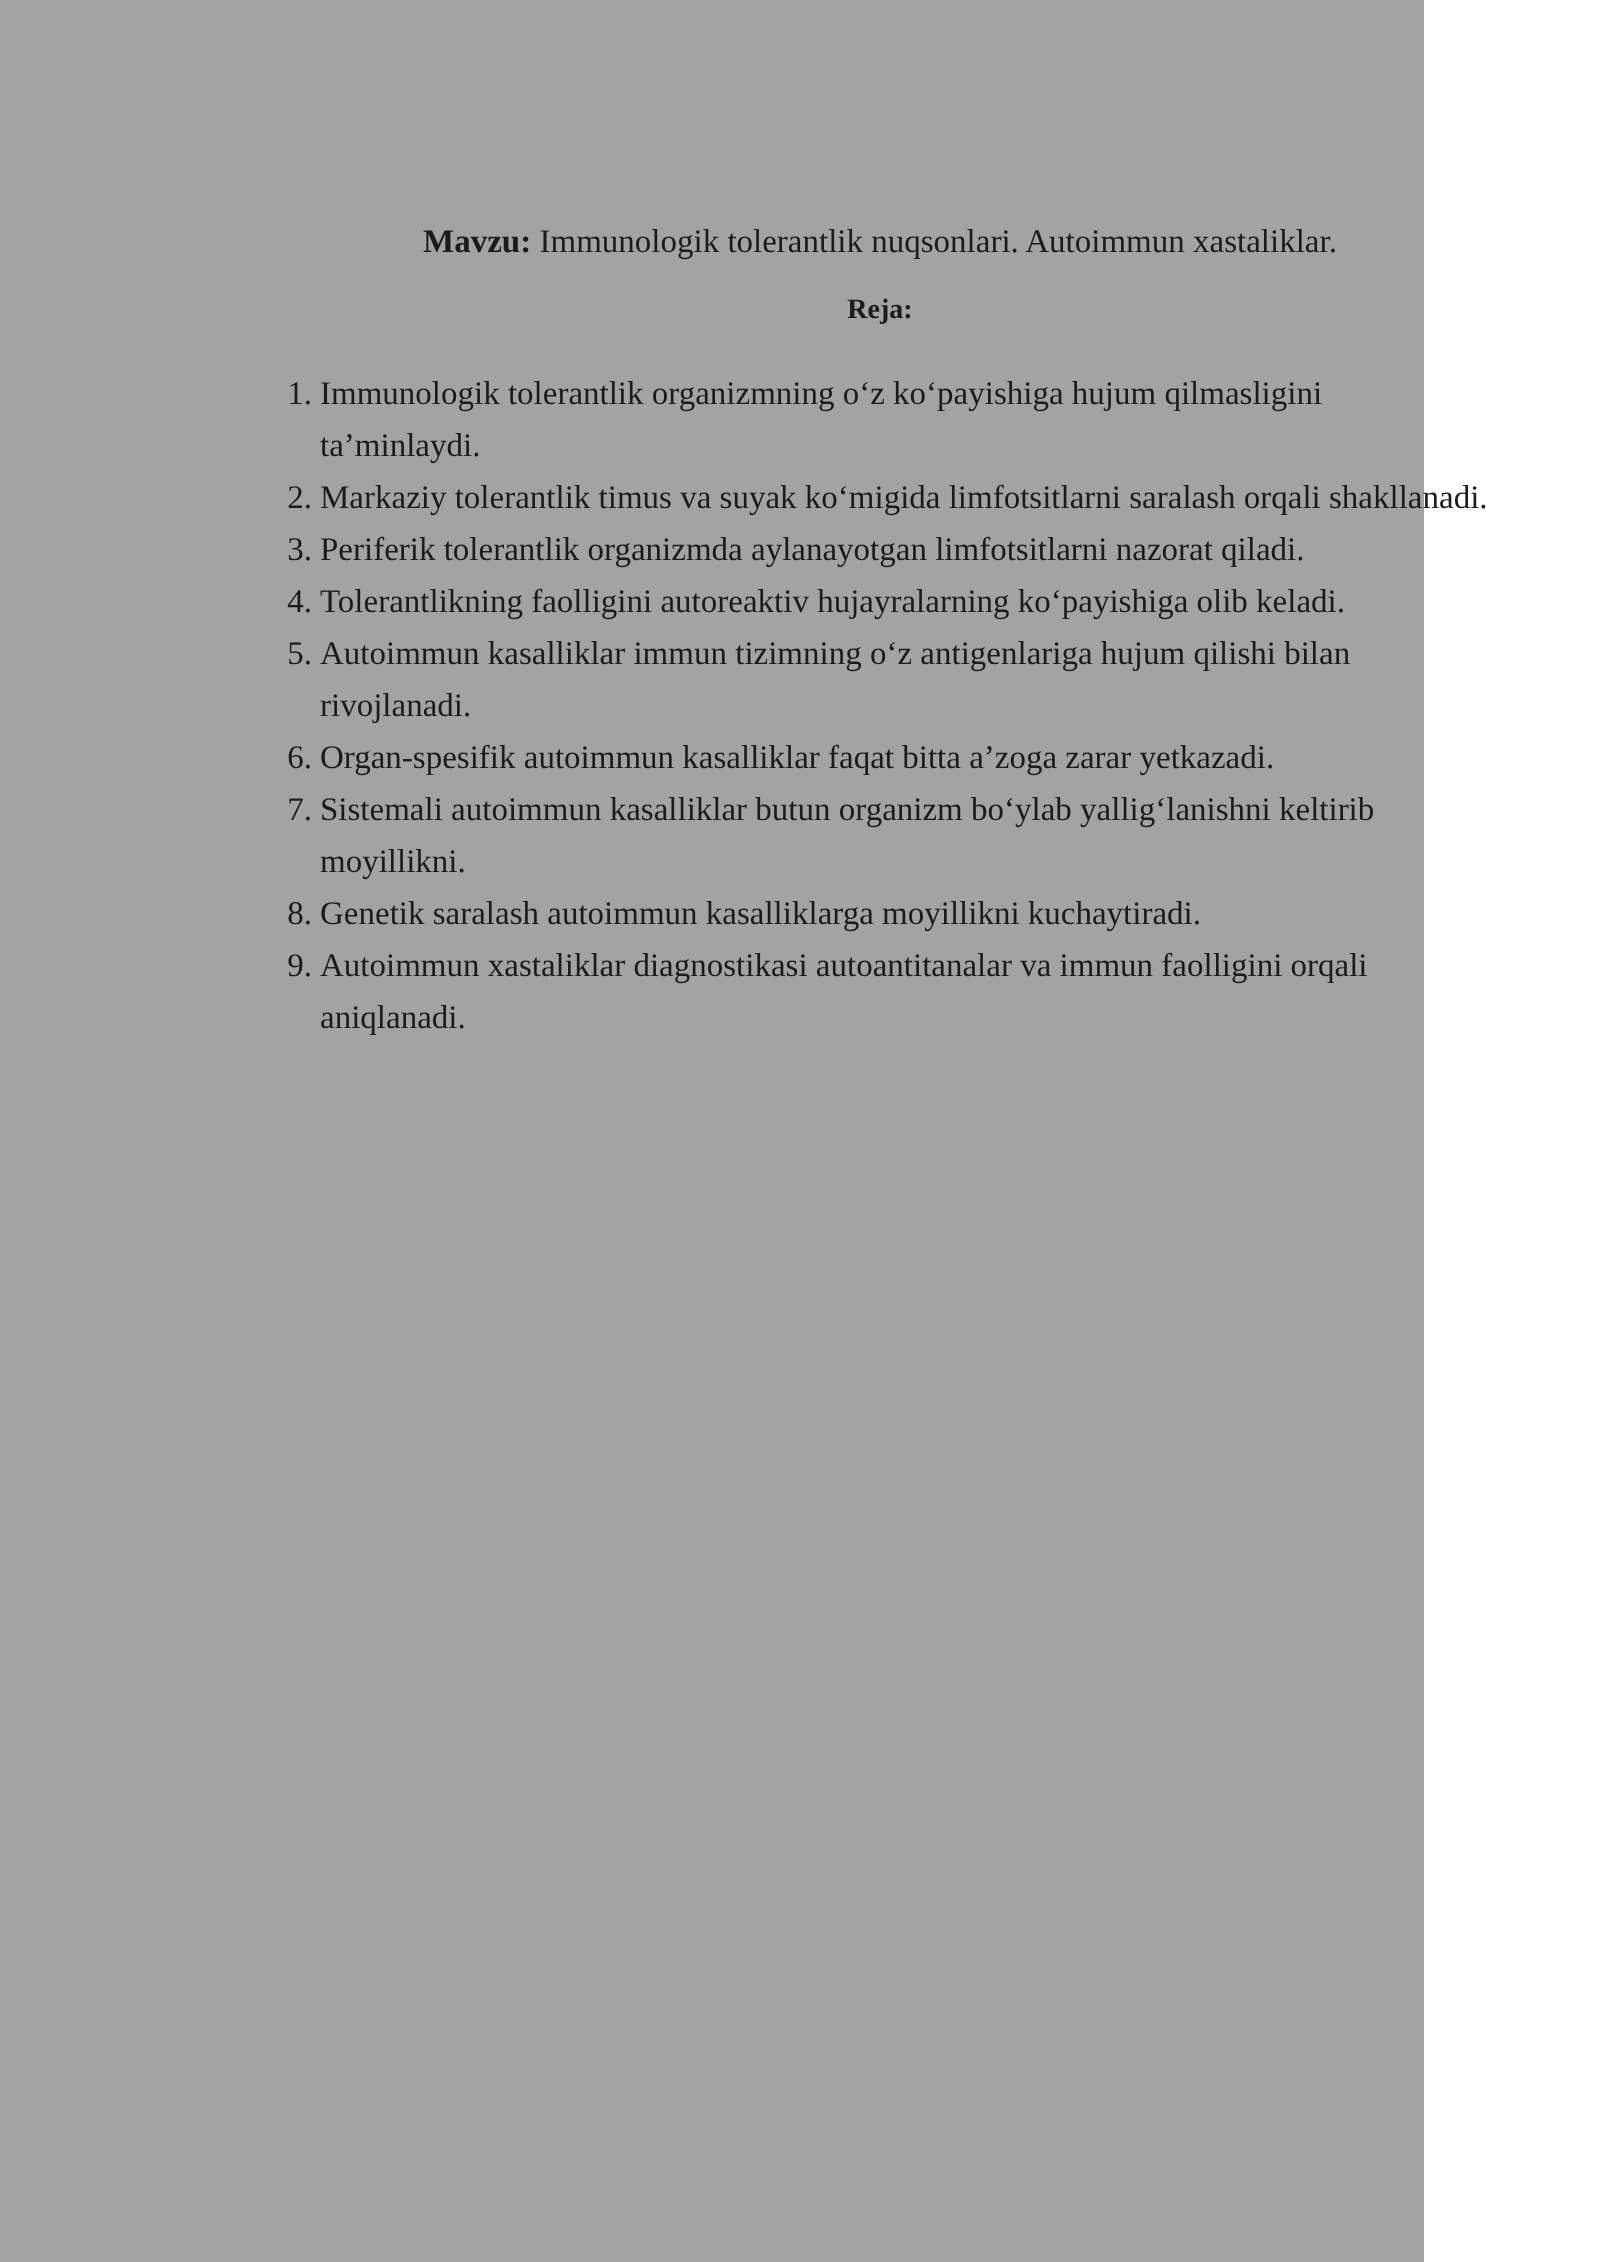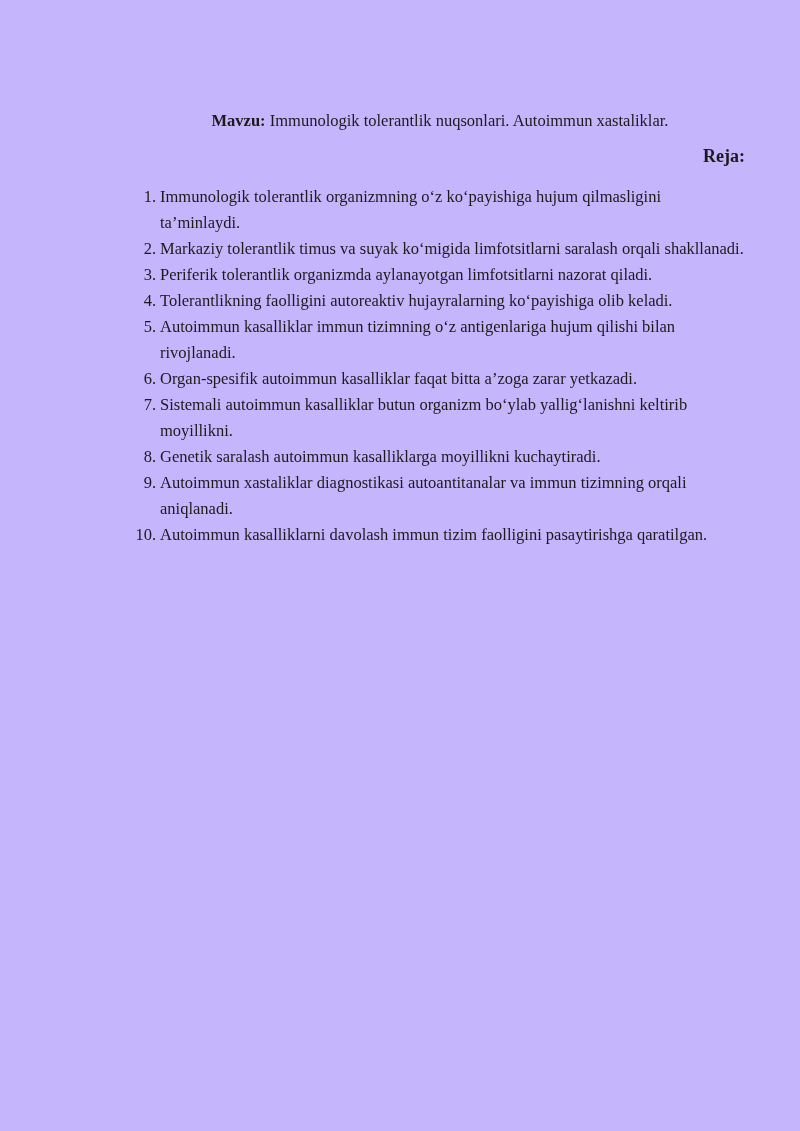--- a/index.html
+++ b/index.html
@@ -12,23 +12,23 @@
     width: 800px;
     height: 1131px;
     overflow: hidden;
     font-family: "Liberation Serif", "DejaVu Serif", serif;
     color: #1b1b1b;
     -webkit-font-smoothing: antialiased;
   }
 
   .page {
     position: relative;
-    width: 800px;
+    width: 712px;
     height: 1131px;
-    background: #c4b5fd;
+    background: #a3a3a3;
     box-sizing: border-box;
     text-decoration: underline;
   }
 
   .content {
     position: absolute;
     left: 135px;
     top: 108px;
     width: 610px;
   }
@@ -43,22 +43,22 @@
   }
   .title-label {
     font-weight: bold;
   }
   .title-text {
     font-weight: normal;
   }
 
   
   .reja-heading {
-    text-align: right;
-    font-size: 18px;
+    text-align: center;
+    font-size: 14px;
     line-height: 26px;
     font-weight: bold;
     margin: 9px 0 0 0;
   }
 
   
   .reja-list {
     margin: 15px 0 0 0;
     padding: 0;
     list-style: none;
@@ -124,22 +124,18 @@
       <li class="reja-item">
         <span class="item-number">7.</span>
         <span class="item-text">Sistemali autoimmun kasalliklar butun organizm boʻylab yalligʻlanishni keltirib moyillikni.</span>
       </li>
       <li class="reja-item">
         <span class="item-number">8.</span>
         <span class="item-text">Genetik saralash autoimmun kasalliklarga moyillikni kuchaytiradi.</span>
       </li>
       <li class="reja-item">
         <span class="item-number">9.</span>
-        <span class="item-text">Autoimmun xastaliklar diagnostikasi autoantitanalar va immun tizimning orqali aniqlanadi.</span>
-      </li>
-      <li class="reja-item">
-        <span class="item-number">10.</span>
-        <span class="item-text">Autoimmun kasalliklarni davolash immun tizim faolligini pasaytirishga qaratilgan.</span>
+        <span class="item-text">Autoimmun xastaliklar diagnostikasi autoantitanalar va immun faolligini orqali aniqlanadi.</span>
       </li>
     </ul>
 
   </div>
 </div>
 
 </body></html>

